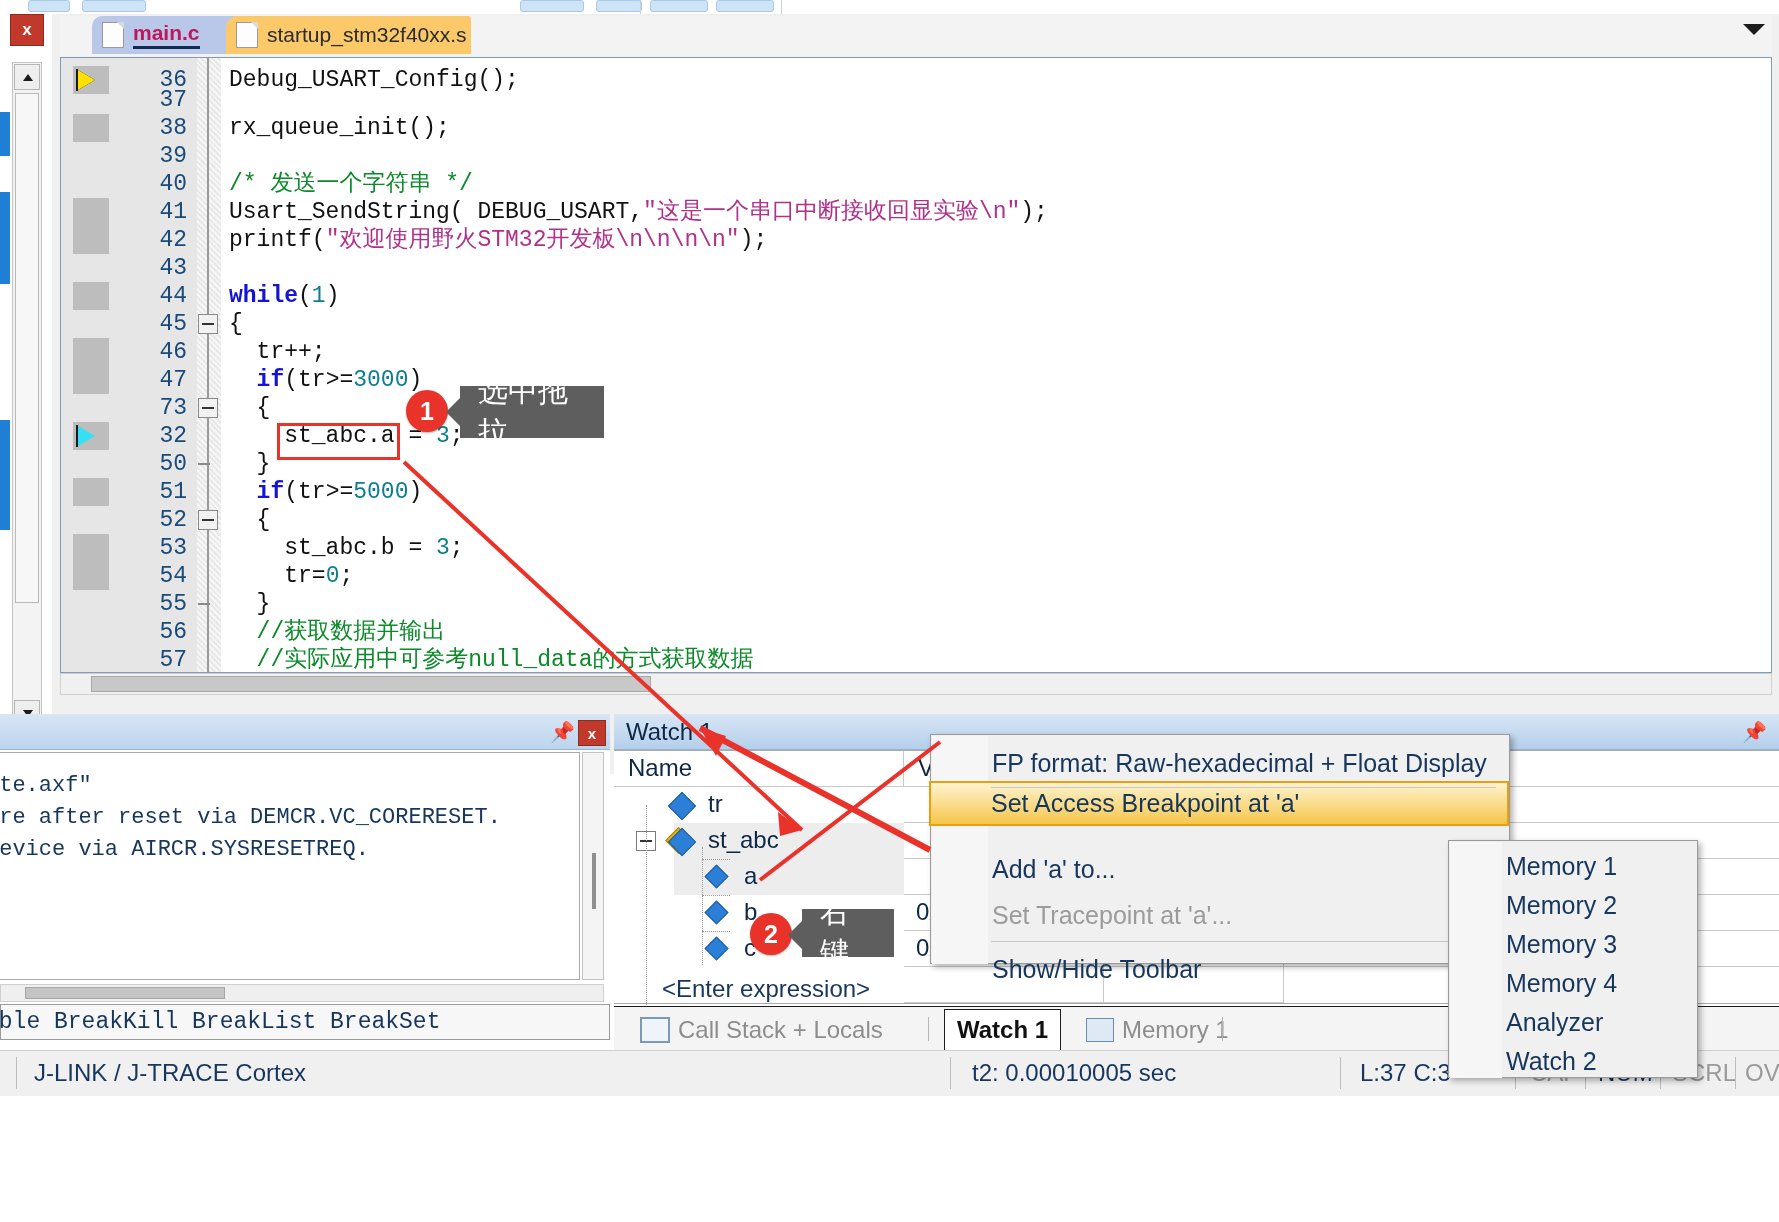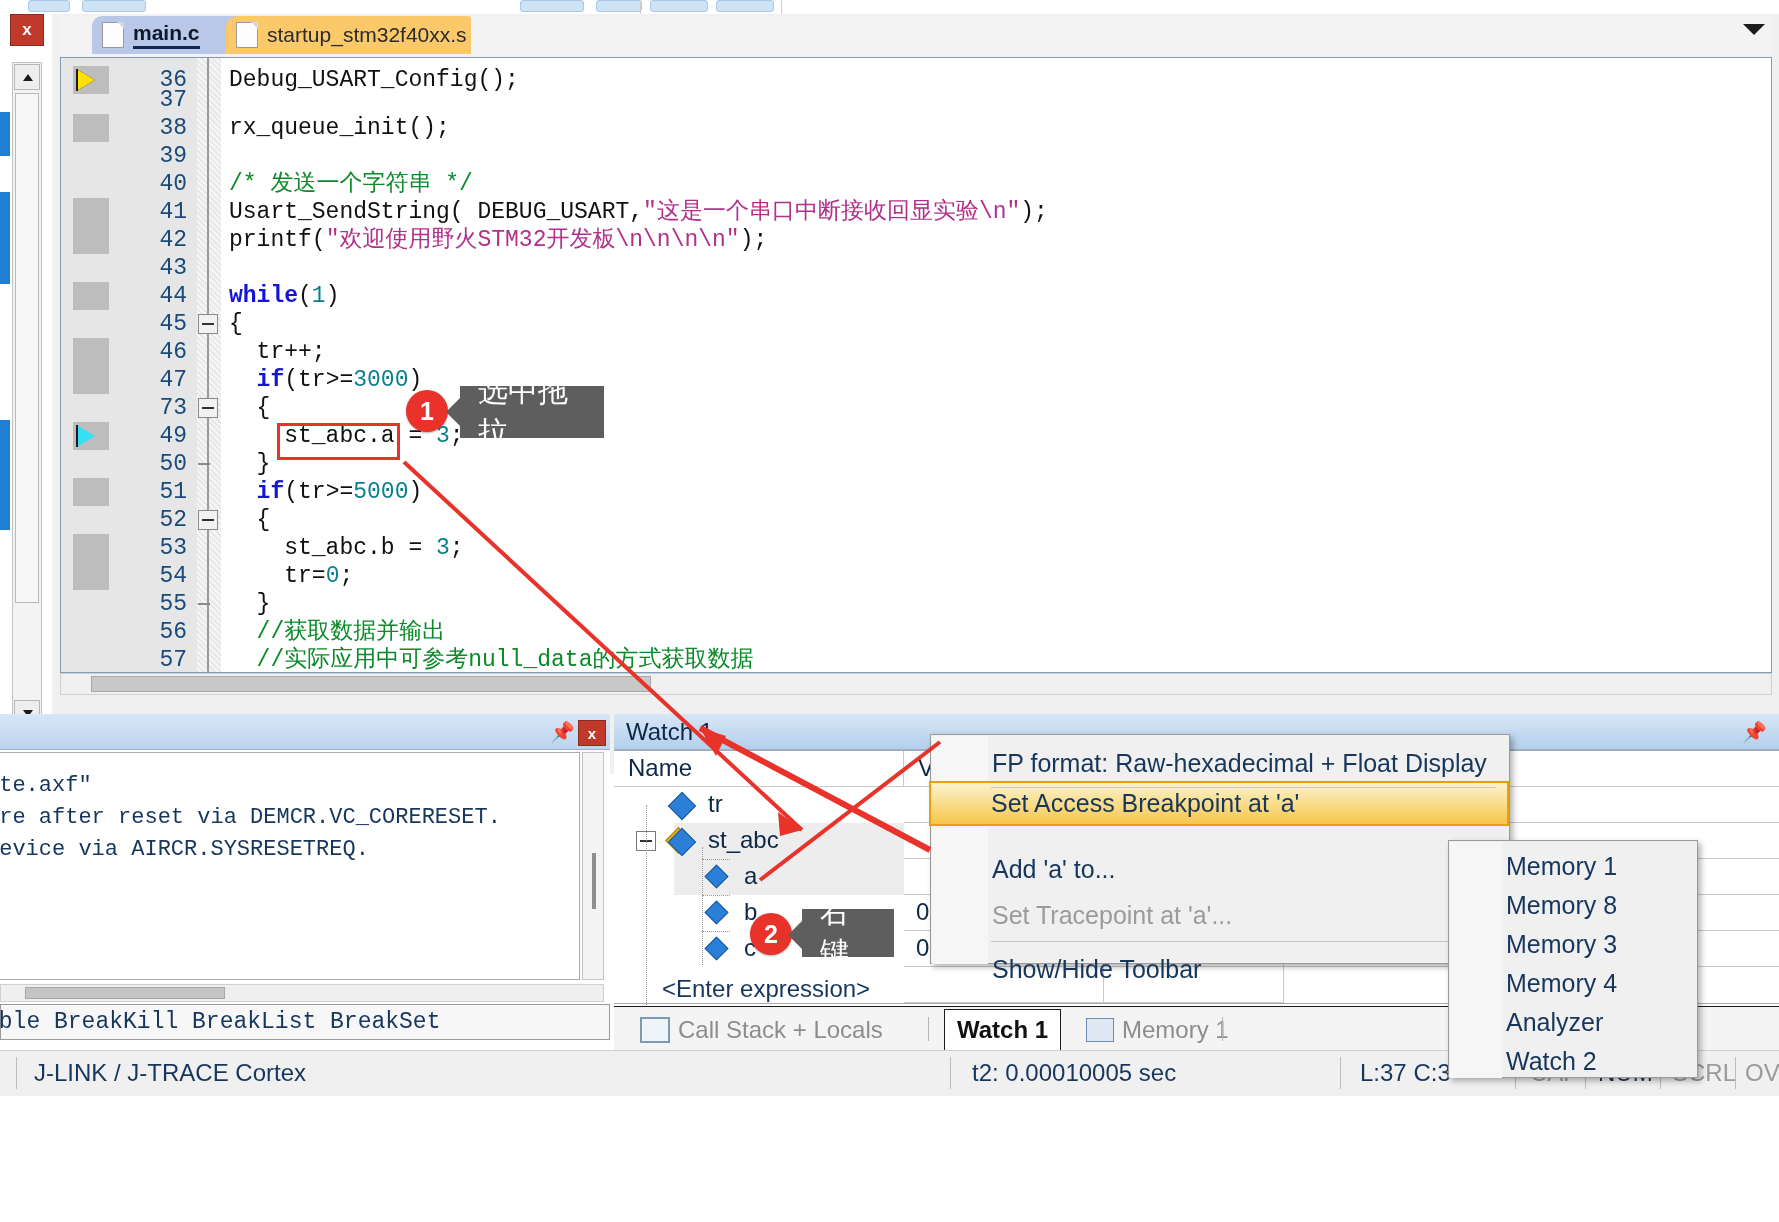--- a/index.html
+++ b/index.html
@@ -26,21 +26,21 @@
 
   
   .doc-tab{position:absolute;top:16px;height:38px;display:flex;align-items:center;
      padding:0 16px 0 10px;font-size:21px;box-sizing:border-box;}
   .doc-tab .page-ico{width:20px;height:24px;background:#fdfdfd;border:1px solid #9a9a9a;
      margin-right:9px;position:relative;flex:none;}
   .doc-tab .page-ico:after{content:"";position:absolute;right:-1px;top:-1px;
      border-left:7px solid transparent;border-top:7px solid #d9d9d9;}
   #tab-main{left:92px;width:160px;background:#b9c8e8;
      border-top-left-radius:10px;border-top-right-radius:2px;}
-  #tab-main .lbl{font-weight:bold;color:#0f172a;border-bottom:3px solid #102a54;padding-bottom:1px;}
+  #tab-main .lbl{font-weight:bold;color:#be185d;border-bottom:3px solid #102a54;padding-bottom:1px;}
   #tab-startup{left:226px;width:245px;background:#fbc96a;
      border-top-left-radius:12px;border-top-right-radius:3px;}
   #tab-startup .lbl{color:#2b2b2b;}
   #tabstrip-chevron{right:14px;top:24px;width:0;height:0;
      border-left:11px solid transparent;border-right:11px solid transparent;
      border-top:11px solid #1c1c1c;}
 
   
   #code-area{left:60px;top:57px;width:1712px;height:616px;background:#ffffff;
      border:1px solid #7f9db9;box-sizing:border-box;overflow:hidden;}
@@ -294,21 +294,21 @@
         <div class="ctext">  <span class="kw">if</span>(tr&gt;=<span class="num">3000</span>)</div>
       </div>
       <div class="cl" style="top: 336px;">
         <div class="lnum">73</div>
         <div class="foldbox" style="top:4px"></div>
         <div class="ctext">  {</div>
       </div>
       <div class="cl" style="top: 364px;">
         <div class="bpcell"></div>
         <div class="arrow-cyan"></div>
-        <div class="lnum">49</div>
+        <div class="lnum">32</div>
         <div class="ctext">    st_abc.a = <span class="num">3</span>;</div>
       </div>
       <div class="cl" style="top: 392px;">
         <div class="lnum">50</div>
         <div class="foldtick" style="top:13px"></div>
         <div class="ctext">  }</div>
       </div>
       <div class="cl" style="top: 420px;">
         <div class="bpcell"></div>
         <div class="lnum">51</div>
@@ -517,21 +517,21 @@
     </div>
 </div>
 
 <div class="abs" id="submenu">
   <div class="gutterstrip"></div>
   <div id="sub-items">
       <div class="smi" style="top: 6px;">
         <span class="mlbl">Memory 1</span>
       </div>
       <div class="smi" style="top: 45px;">
-        <span class="mlbl">Memory 8</span>
+        <span class="mlbl">Memory 2</span>
       </div>
       <div class="smi" style="top: 84px;">
         <span class="mlbl">Memory 3</span>
       </div>
       <div class="smi" style="top: 123px;">
         <span class="mlbl">Memory 4</span>
       </div>
       <div class="smi" style="top: 162px;">
         <span class="mlbl">Analyzer</span>
       </div>

